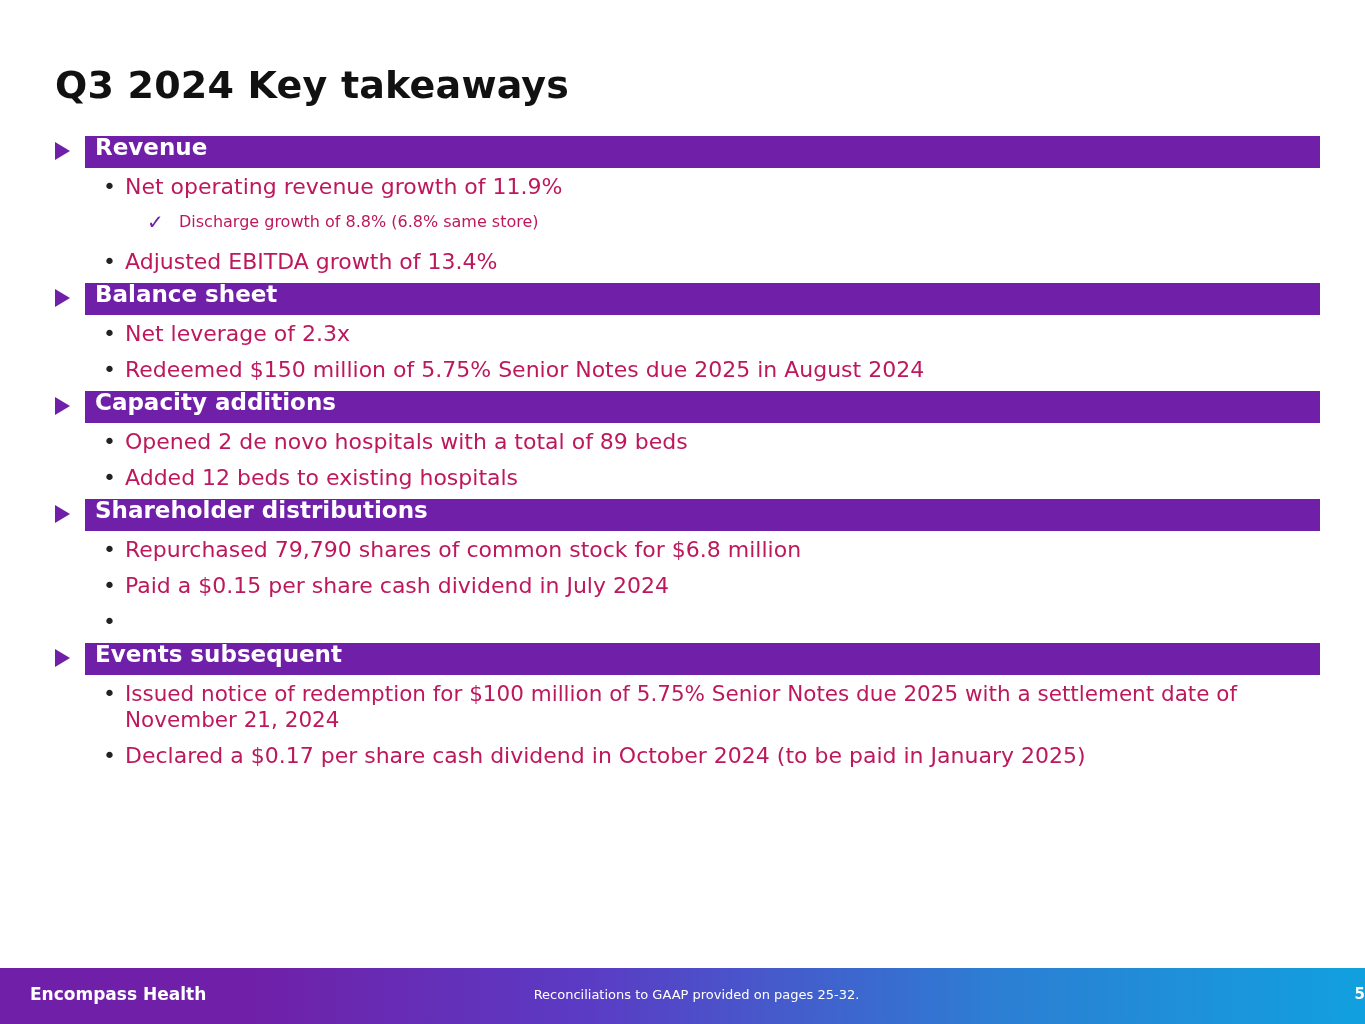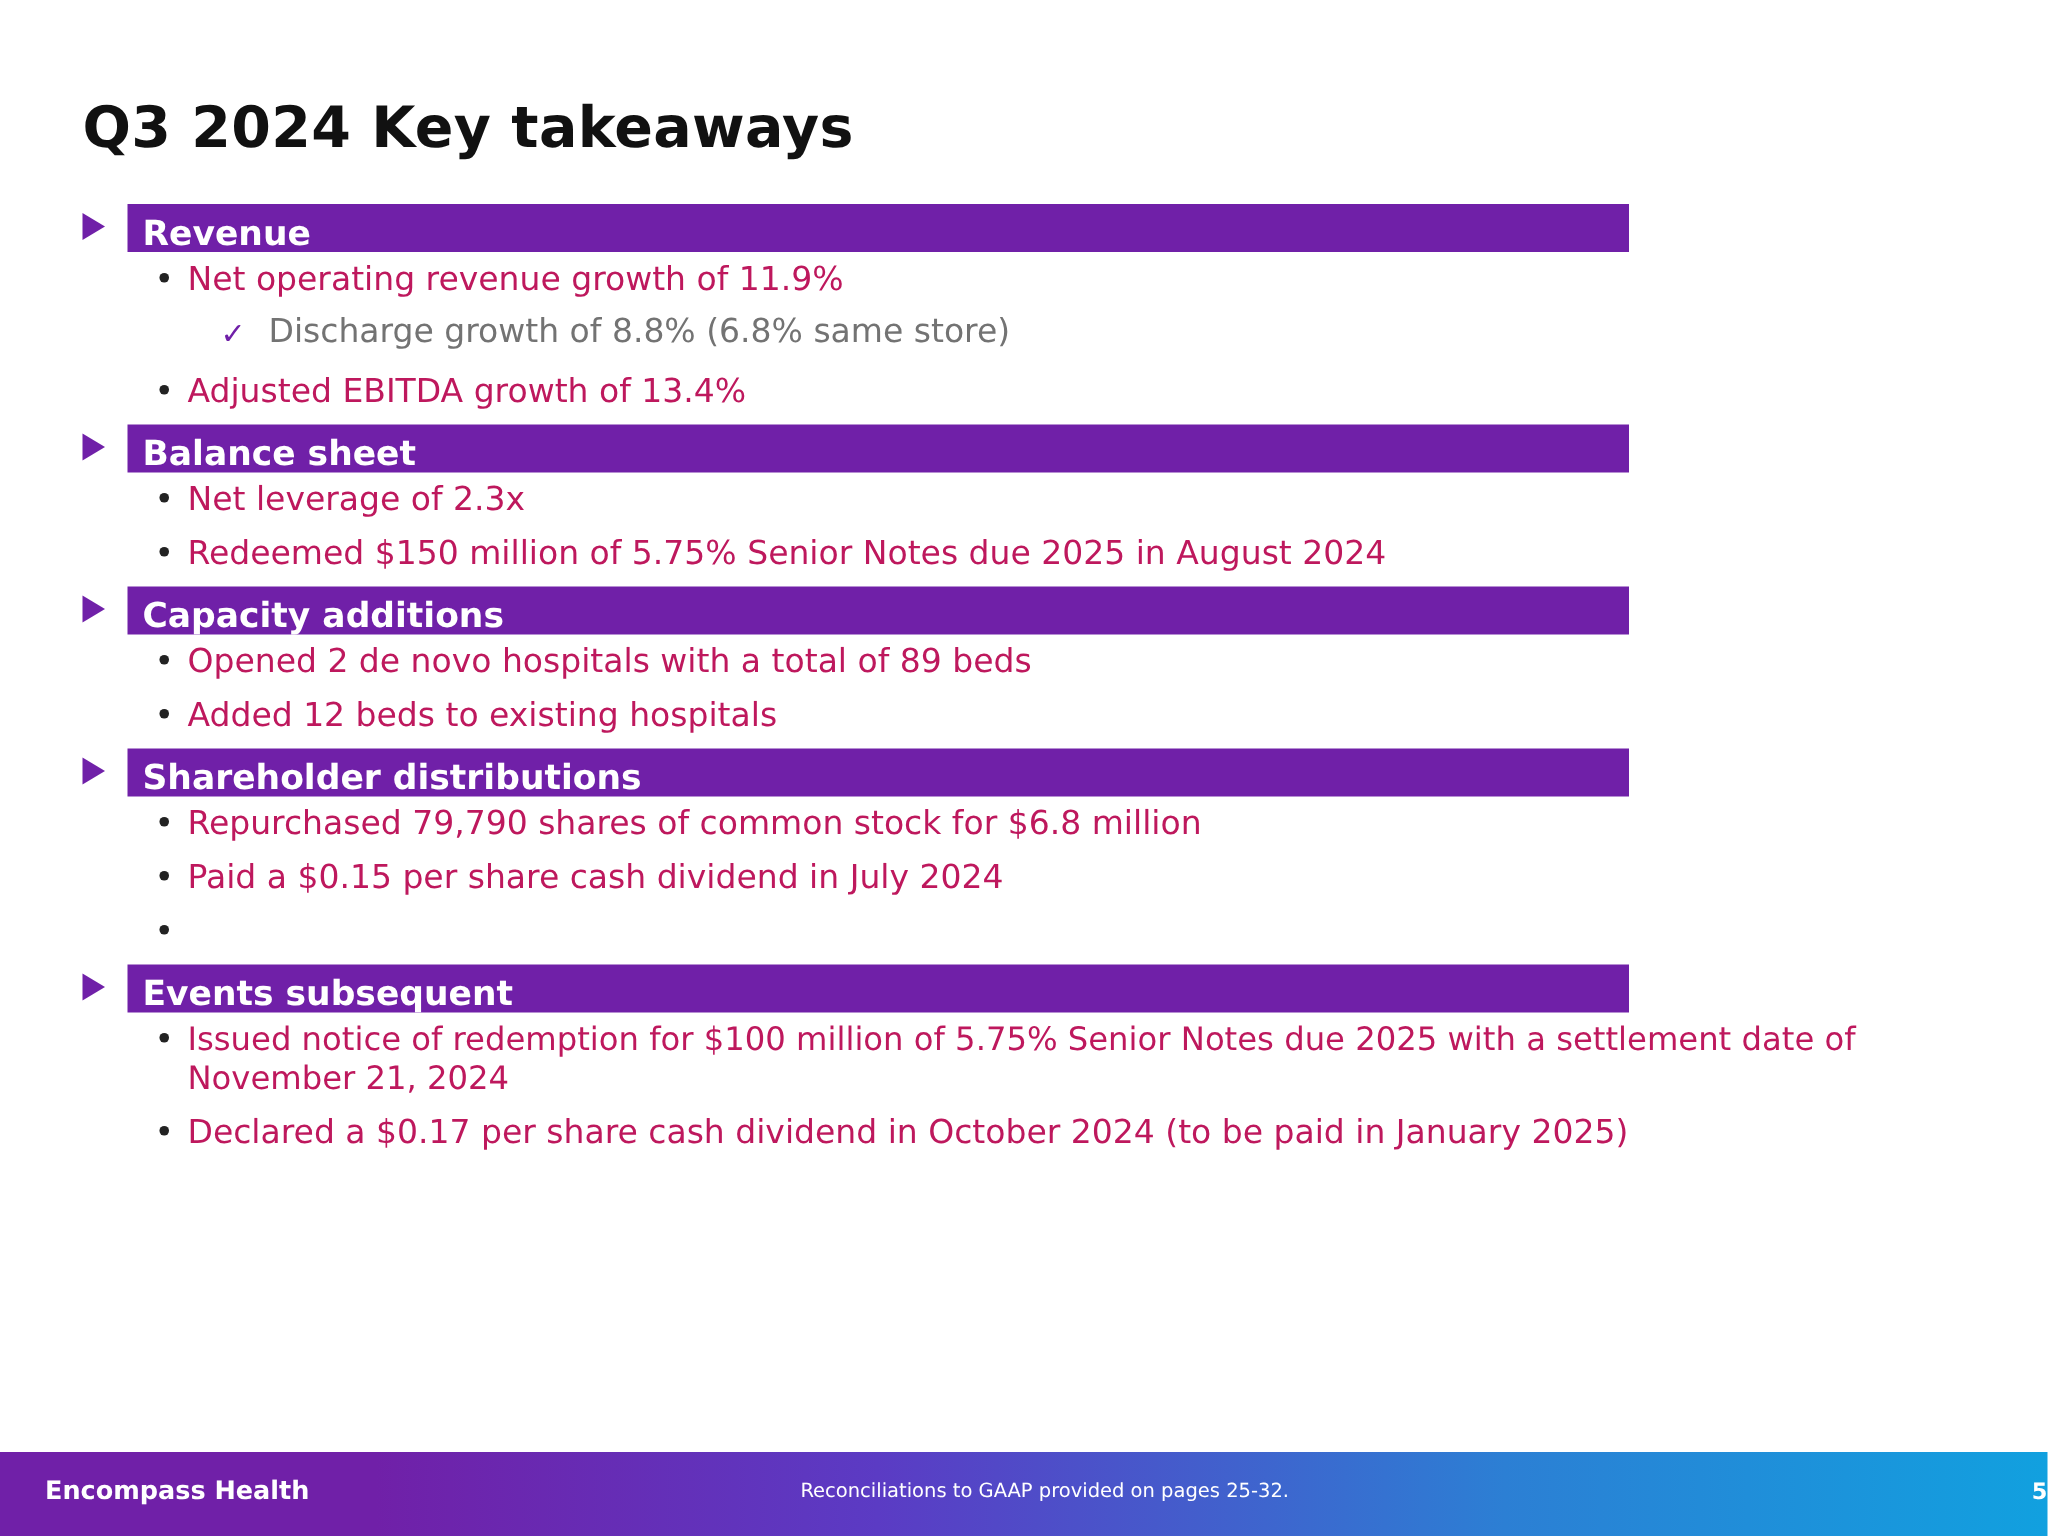--- a/index.html
+++ b/index.html
@@ -33,23 +33,23 @@
     position: absolute;
     left: 47px;
     top: 136px;
     width: 1275px;
   }
   .section-header {
     position: relative;
     background: #7020A8;
     height: 32px;
     margin-left: 38px;
-    width: 1001px;
+    width: 1235px;
     display: flex;
-    align-items: flex-end;
+    align-items: flex-start;
     box-sizing: border-box;
     padding-left: 10px;
   }
   .section-header .hdr-text {
     color: #ffffff;
     font-size: 23px;
     font-weight: 600;
     line-height: 1;
     white-space: nowrap;
   }
@@ -95,22 +95,22 @@
     margin-left: 100px;
   }
   .check-line .chk {
     color: #7020A8;
     font-size: 20px;
     line-height: 26px;
     width: 32px;
     flex: 0 0 32px;
   }
   .check-line .txt {
-    color: #737373;
-    font-size: 22px;
+    color: #be185d;
+    font-size: 16px;
     line-height: 26px;
     text-align: center;
   }
   .section {
     margin-bottom: 4px;
   }
   .footer {
     position: absolute;
     left: 0;
     bottom: 0;

